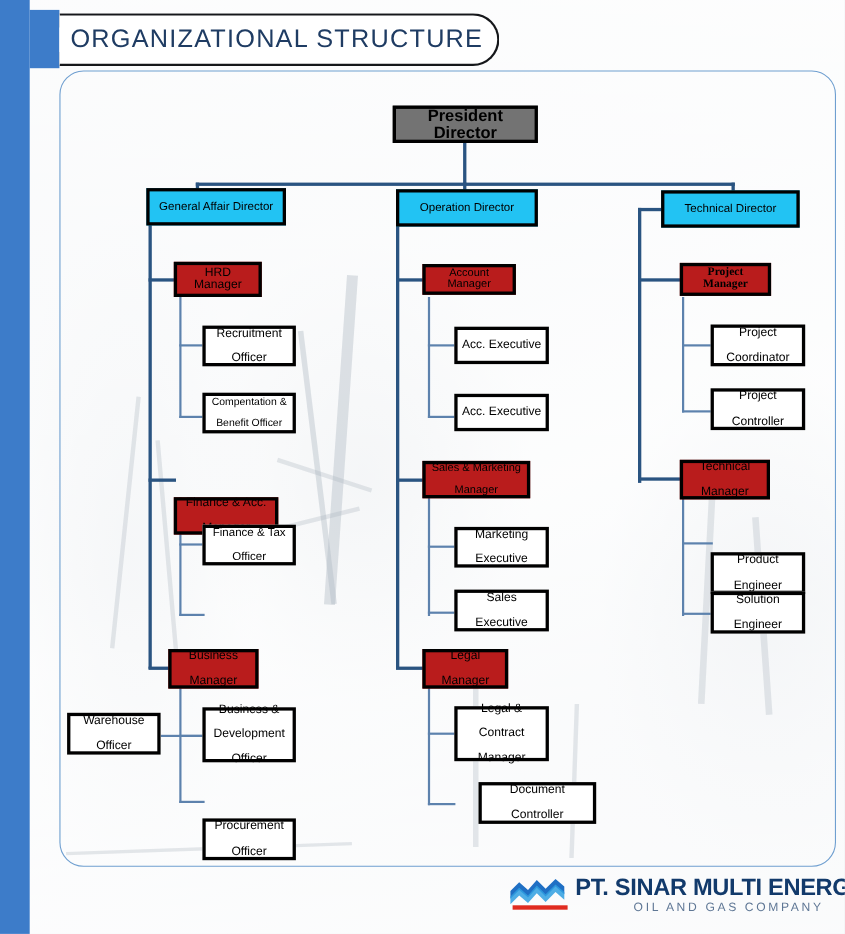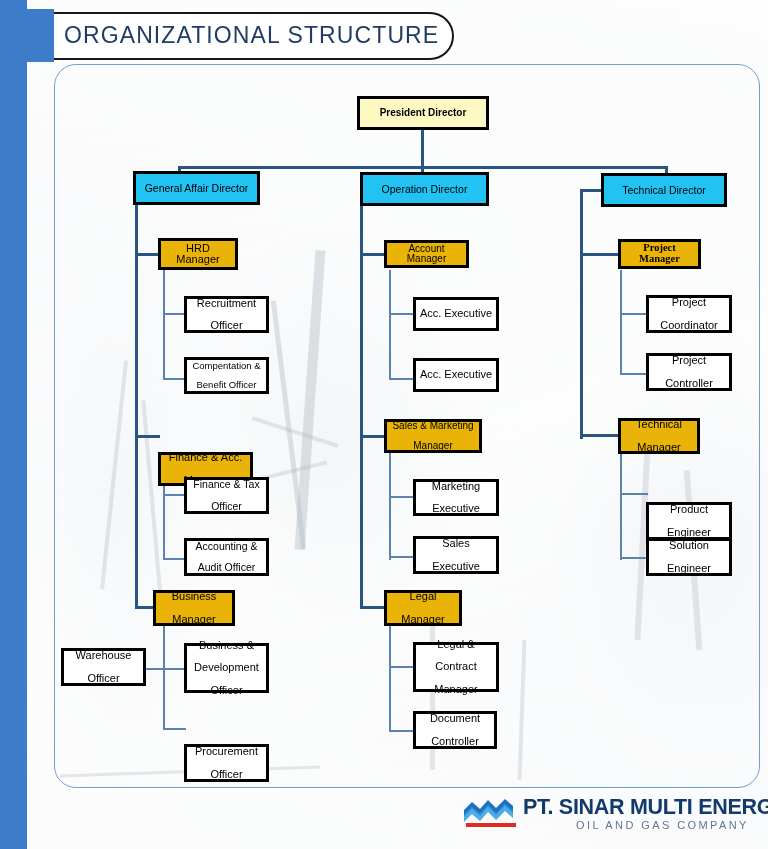--- a/index.html
+++ b/index.html
@@ -93,23 +93,23 @@
     position:absolute;
     box-sizing:border-box;
     border:3px solid #000000;
     display:flex;align-items:center;justify-content:center;
     text-align:center;
     color:#000000;
     line-height:1.03;
     z-index:5;
   }
   .node span{display:block;padding:0 2px;}
-  .lvl-ceo{background:#fef9c3;font-size:10px;font-weight:bold;}
+  .lvl-ceo{background:#737373;font-size:15px;font-weight:bold;}
   .lvl-dir{background:#22c3f3;font-size:10.5px;}
-  .lvl-mgr{background:#eab308;font-size:11px;}
+  .lvl-mgr{background:#b91c1c;font-size:11px;}
   .lvl-staff{background:#ffffff;font-size:11px;}
   .mgr-bold{font-weight:bold;font-size:10.5px;}
 
   
   .conn{position:absolute;background:#2a5481;z-index:2;}
   .conn-thin{position:absolute;background:#5d82ad;z-index:2;}
 </style>
 </head>
 <body>
 
@@ -219,23 +219,20 @@
   <div class="node lvl-staff" style="left:184px;top:357px;width:85px;height:37px;">
     <span style="font-size:9.5px;"><span>Compentation &amp;</span><br><span>Benefit Officer</span></span>
   </div>
 
   <div class="node lvl-mgr" style="left:158px;top:419px;width:95px;height:34px;margin-top:33px;">
     <span><span>Finance &amp; Acc.</span><br><span>Manager</span></span>
   </div>
   <div class="node lvl-staff" style="left:184px;top:477px;width:85px;height:37px;text-align:center;">
     <span style="font-size:10.5px;"><span>Finance &amp; Tax</span><br><span>Officer</span></span>
   </div>
-  <div class="node lvl-staff" style="left:184px;top:538px;width:85px;height:38px;">
-    <span style="font-size:10.5px;"><span>Accounting &amp;</span><br><span>Audit Officer</span></span>
-  </div>
 
   <div class="node lvl-mgr" style="left:153px;top:590px;width:82px;height:36px;">
     <span><span>Business</span><br><span>Manager</span></span>
   </div>
   <div class="node lvl-staff" style="left:61px;top:648px;width:85px;height:38px;">
     <span><span>Warehouse</span><br><span>Officer</span></span>
   </div>
   <div class="node lvl-staff" style="left:184px;top:643px;width:85px;height:50px;">
     <span><span>Business &amp;</span><br><span>Development</span><br><span>Officer</span></span>
   </div>
@@ -262,21 +259,21 @@
   <div class="node lvl-staff" style="left:413px;top:536px;width:86px;height:38px;">
     <span><span>Sales</span><br><span>Executive</span></span>
   </div>
 
   <div class="node lvl-mgr" style="left:384px;top:590px;width:78px;height:36px;">
     <span><span>Legal</span><br><span>Manager</span></span>
   </div>
   <div class="node lvl-staff" style="left:413px;top:642px;width:86px;height:50px;">
     <span><span>Legal &amp;</span><br><span>Contract</span><br><span>Manager</span></span>
   </div>
-  <div class="node lvl-staff" style="left:413px;top:711px;width:84px;height:38px;">
+  <div class="node lvl-staff" style="left:435px;top:711px;width:107px;height:38px;">
     <span><span>Document</span><br><span>Controller</span></span>
   </div>
 
   <div class="node lvl-mgr" style="left:618px;top:239px;width:83px;height:30px;font-family:Liberation Serif, serif;">
     <span class="mgr-bold">Project Manager</span>
   </div>
   <div class="node lvl-staff" style="left:646px;top:295px;width:86px;height:38px;">
     <span><span>Project</span><br><span>Coordinator</span></span>
   </div>
   <div class="node lvl-staff" style="left:646px;top:353px;width:86px;height:38px;">

